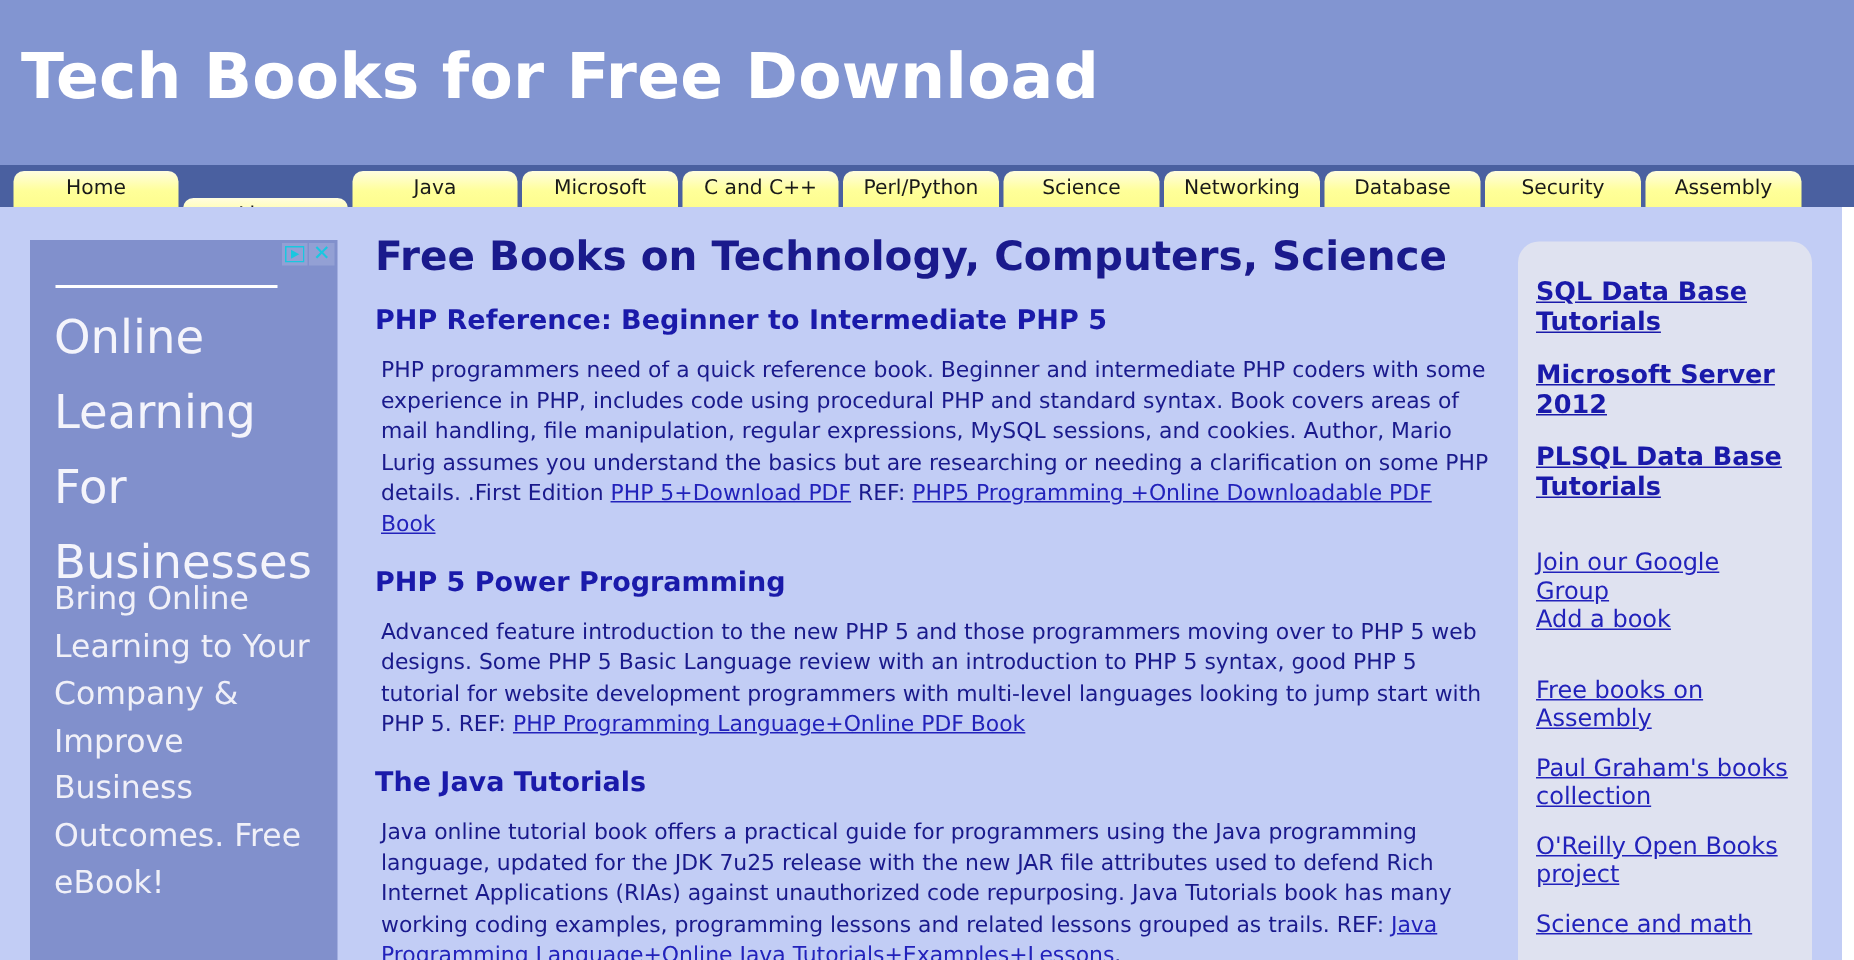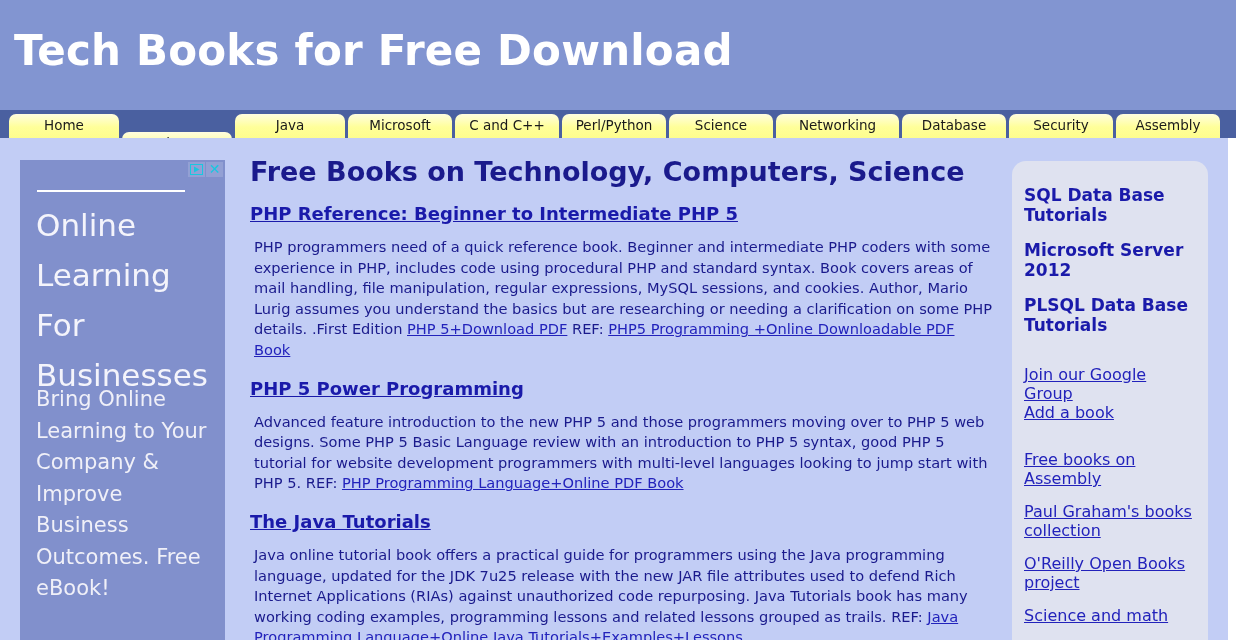--- a/index.html
+++ b/index.html
@@ -173,21 +173,20 @@
     font-weight: bold;
     margin: 0 0 16px 0;
     font-family: "DejaVu Sans", "Liberation Sans", sans-serif;
   }
   .article { margin-bottom: 17px; }
   .article-title {
     display: inline-block;
     color: #1a1aaa;
     font-size: 18px;
     font-weight: bold;
-    text-decoration: underline;
     margin: 0 0 9px 0;
     cursor: pointer;
     font-family: "DejaVu Sans", "Liberation Sans", sans-serif;
   }
   .article-body {
     color: #1a1a8c;
     font-size: 14.6px;
     line-height: 20.6px;
     margin: 4px;
     font-family: "DejaVu Sans", "Liberation Sans", sans-serif;
@@ -210,20 +209,21 @@
     border-top-right-radius: 14px;
     box-sizing: border-box;
     padding: 25px 12px 0 12px;
     overflow: hidden;
   }
   .sb-major {
     display: block;
     color: #1a1aaa;
     font-size: 17px;
     font-weight: bold;
+    text-decoration: underline;
     line-height: 19.5px;
     margin-bottom: 16px;
     cursor: pointer;
     font-family: "DejaVu Sans", "Liberation Sans", sans-serif;
   }
   .sb-minor {
     display: block;
     color: #2222bb;
     font-size: 16px;
     text-decoration: underline;
@@ -246,21 +246,21 @@
 
   <div class="navbar">
     <div class="nav-tabs" id="nav-tabs">
         <div class="nav-tab" style="width: 110px; text-align: center;">Home</div>
         <div class="nav-tab" style="width: 110px; margin-top: 18px;">Linux</div>
         <div class="nav-tab" style="width: 110px;">Java</div>
         <div class="nav-tab" style="width: 104px;">Microsoft</div>
         <div class="nav-tab" style="width: 104px;">C and C++</div>
         <div class="nav-tab" style="width: 104px;">Perl/Python</div>
         <div class="nav-tab" style="width: 104px;">Science</div>
-        <div class="nav-tab" style="width: 123px;">Networking</div>
+        <div class="nav-tab" style="width: 104px;">Networking</div>
         <div class="nav-tab" style="width: 104px;">Database</div>
         <div class="nav-tab" style="width: 104px;">Security</div>
         <div class="nav-tab" style="width: 104px;">Assembly</div>
       </div>
   </div>
 
   <div class="body-area">
 
     <div class="ad-box">
       <div class="ad-icons">

